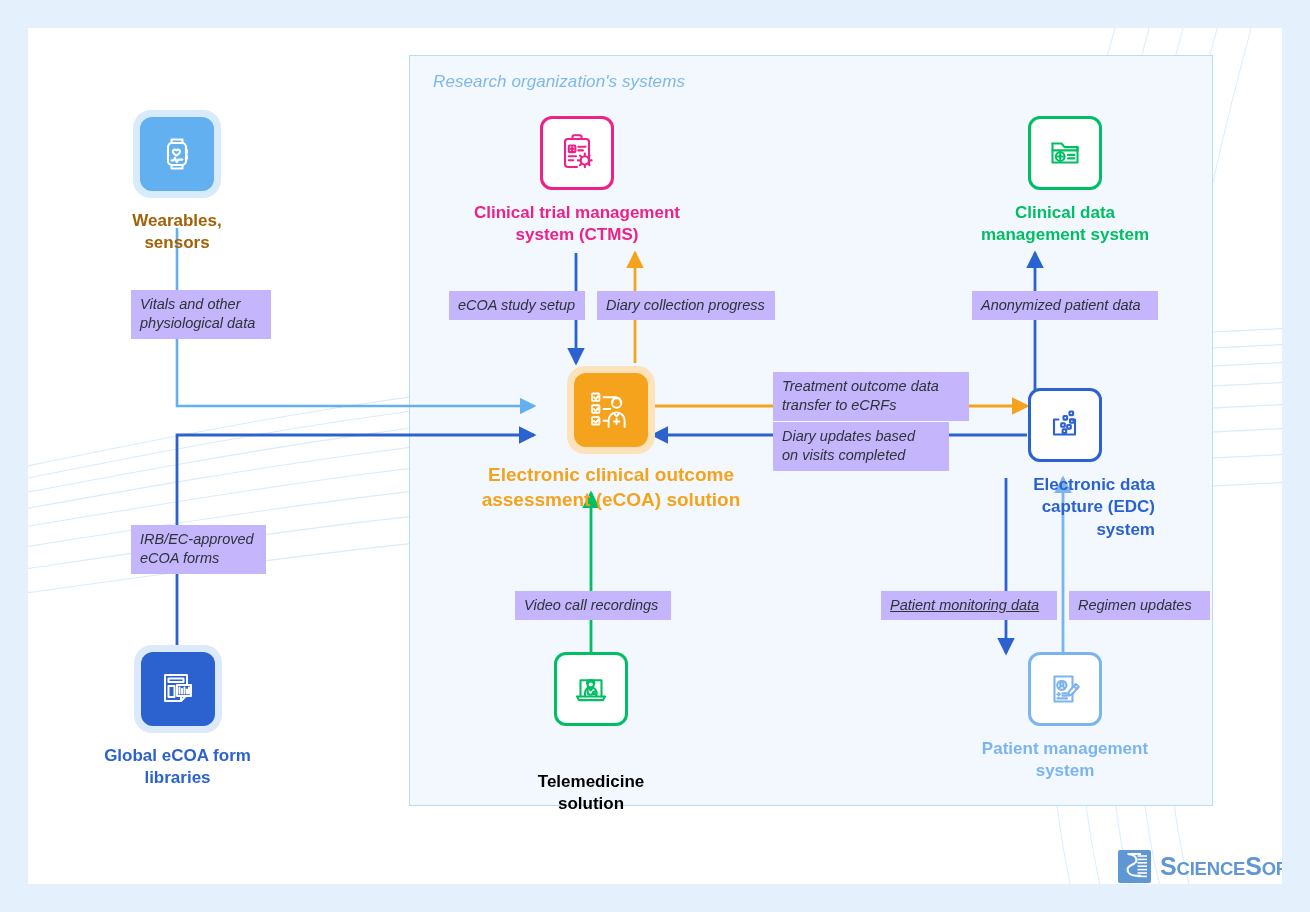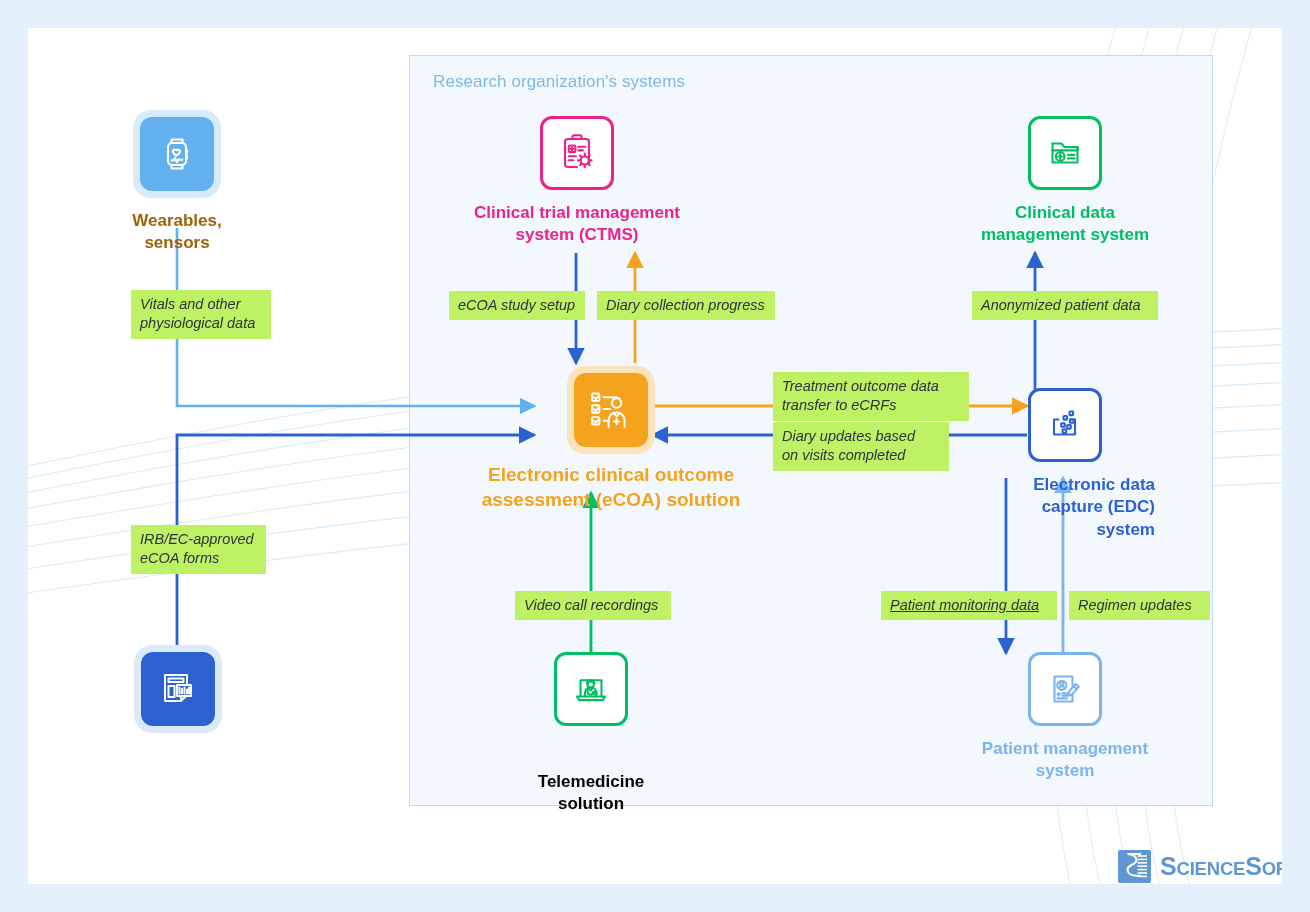--- a/index.html
+++ b/index.html
@@ -19,21 +19,21 @@
   #deco{position:absolute;left:0;top:0;width:1254px;height:856px;pointer-events:none;}
   #org-box{
     position:absolute;left:381px;top:27px;
     width:804px;height:751px;
     background:#f2f8fe;
     border:1.5px solid #b8dcf4;
     box-sizing:border-box;
   }
   #org-title{
     position:absolute;left:405px;top:44px;
-    font-size:17px;color:#7fb8e6;
+    font-size:17px;font-style:italic;color:#7fb8e6;
     letter-spacing:.1px;white-space:nowrap;
   }
   svg#wires{position:absolute;left:0;top:0;width:1254px;height:856px;pointer-events:none;}
 
   
   .node{position:absolute;text-align:center;}
   .tile{
     width:74px;height:74px;border-radius:12px;
     margin:0 auto;box-sizing:border-box;
     display:flex;align-items:center;justify-content:center;
@@ -44,21 +44,21 @@
     display:flex;align-items:center;justify-content:center;
   }
   .tile.outline{background:#fff;border:3px solid currentColor;}
   .label{
     margin-top:12px;font-size:17px;font-weight:bold;line-height:1.32;
     white-space:pre-line;
   }
 
   
   .elabel{
-    position:absolute;background:#bef264;
+    position:absolute;background:#c4b5fd;
     font-size:14.5px;font-style:italic;color:#2e3338;
     line-height:1.34;padding:5px 9px;white-space:pre-line;
     box-sizing:border-box;
   }
 
   
   #logo{position:absolute;left:1090px;top:822px;display:flex;align-items:center;gap:9px;}
   #logo-text{
     font-size:25px;font-weight:bold;color:#5f96d4;letter-spacing:-.2px;
     white-space:nowrap;
@@ -156,20 +156,22 @@
           <svg width="44" height="44" viewBox="0 0 44 44" fill="none" stroke="#ffffff" stroke-width="2" stroke-linecap="round" stroke-linejoin="round">
             <path d="M9 8 h22 v20 l-6 6 H9 z"></path>
             <path d="M31 28 h-6 v6"></path>
             <path d="M12.5 11.5 h15 v3.5 h-15 z"></path>
             <path d="M12.5 19 h6 v11 h-6 z"></path>
             <rect x="21" y="18" width="14" height="11" fill="#2b62d0" stroke="#ffffff"></rect>
             <path d="M23.5 20.5 v6 M26 21.8 v4.7 M28.5 20.5 v6 M31 22.4 v4.1 M33 20.5 v6"></path>
           </svg>
         </div>
       </div>
+      <div class="label" style="color:#2b62d0;">Global eCOA form
+libraries</div>
     </div>
 
     <div class="node" style="left:434px;top:88px;width:230px;color:#ec2189;">
       <div class="tile outline">
         <svg width="46" height="46" viewBox="0 0 46 46" fill="none" stroke="#ec2189" stroke-width="2.1" stroke-linecap="round" stroke-linejoin="round">
           <path d="M11 12 a3 3 0 0 1 3-3 h18 a3 3 0 0 1 3 3 v22"></path>
           <path d="M11 12 v22 a3 3 0 0 0 3 3 h9"></path>
           <path d="M18.5 9 v-2.2 a1.6 1.6 0 0 1 1.6-1.6 h5.8 a1.6 1.6 0 0 1 1.6 1.6 V9 z"></path>
           <rect x="14.8" y="15.5" width="6.6" height="6.6" rx="1.2"></rect>
           <path d="M18.1 17.2 v3.2 M16.5 18.8 h3.2"></path>

